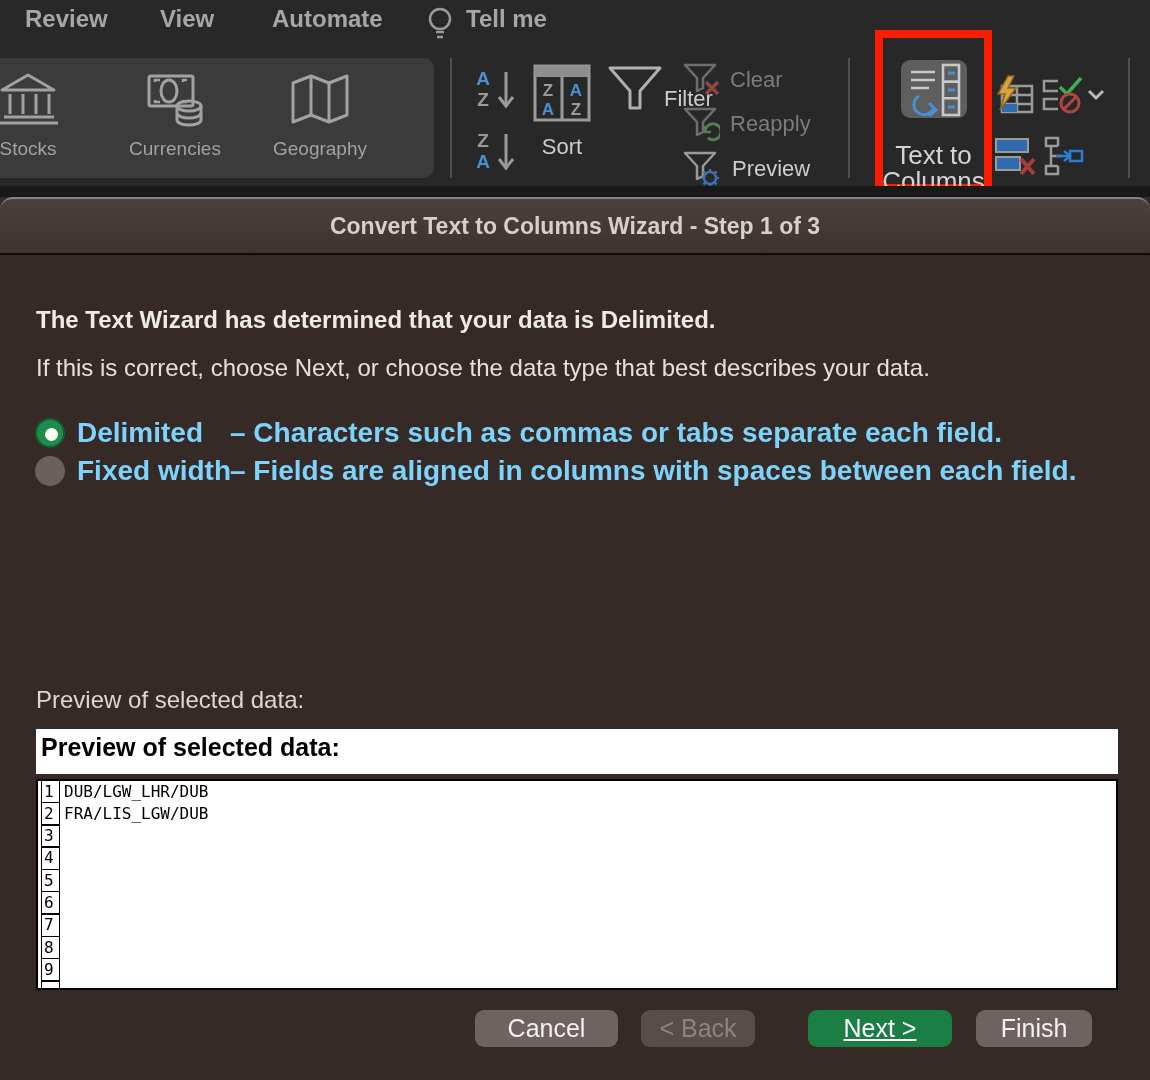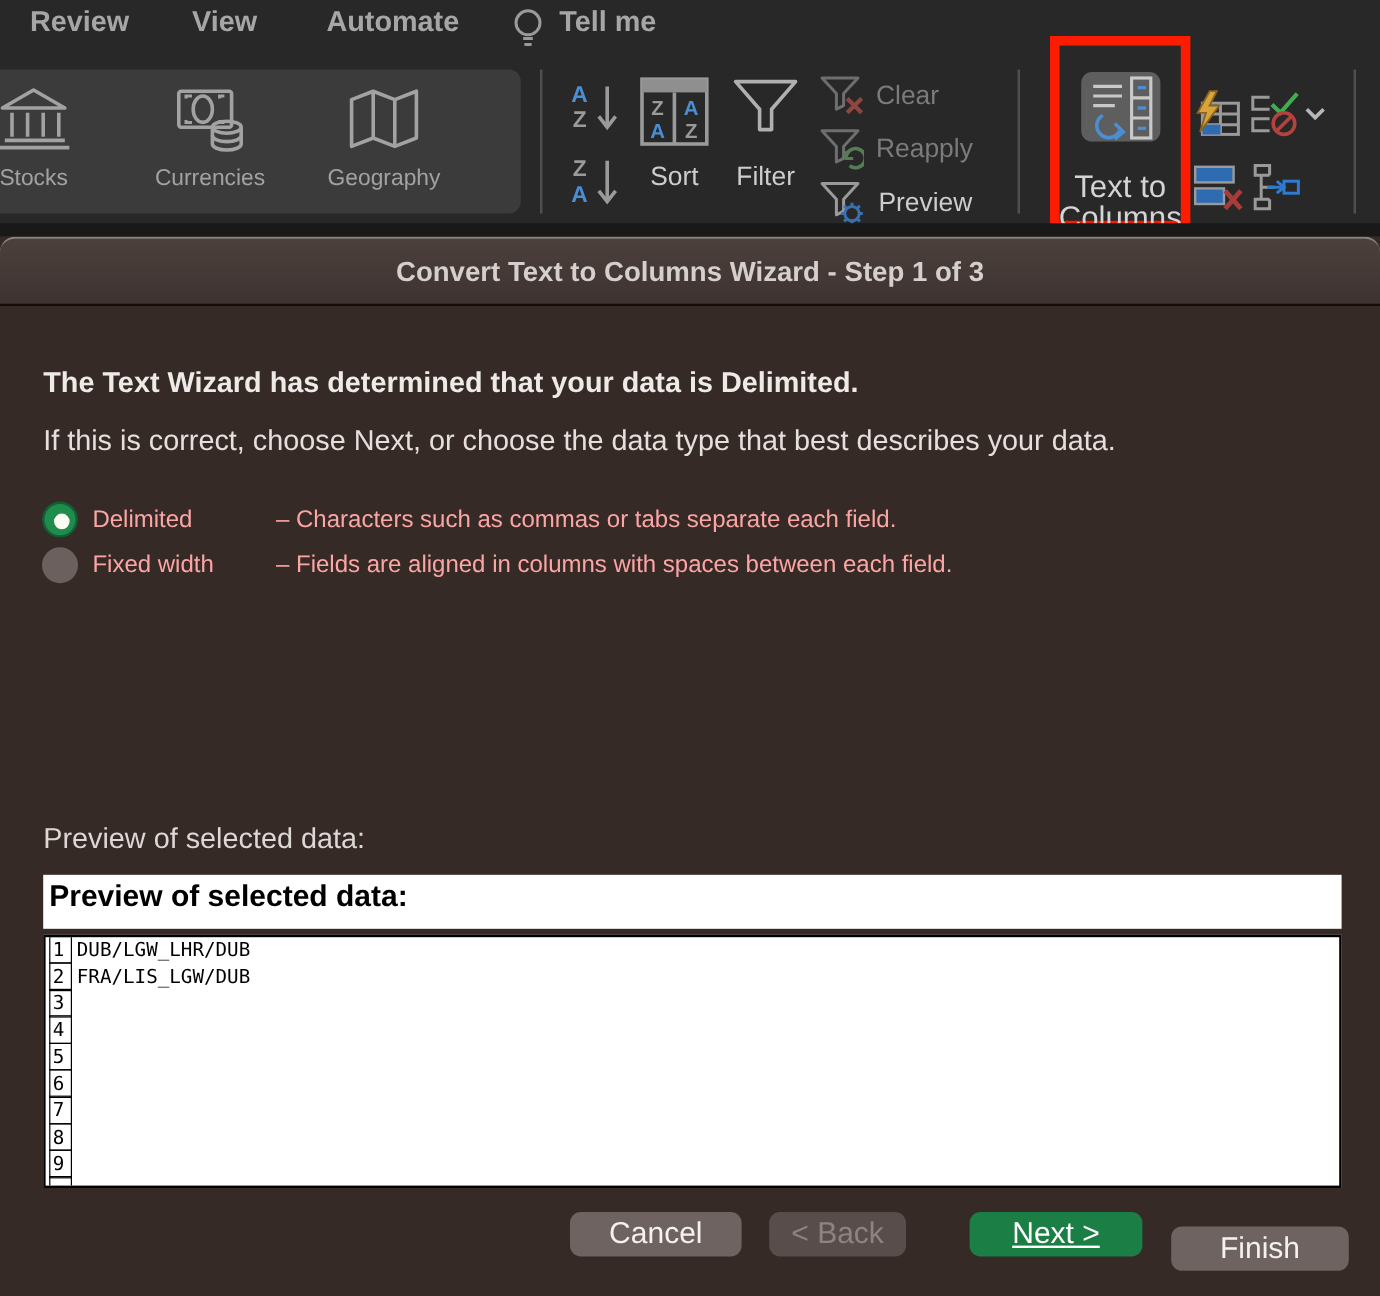--- a/index.html
+++ b/index.html
@@ -42,21 +42,21 @@
   #dlg-title{width:100%;text-align:center;line-height:54px;font-size:23px;font-weight:bold;color:#d6d0cd;}
 
   #dlg-heading{left:36px;top:306px;font-size:24px;font-weight:bold;color:#edeae7;white-space:nowrap;}
   #dlg-instruction{left:36px;top:354px;font-size:24px;color:#e5e0dd;white-space:nowrap;}
 
   .radio-row{left:35px;height:34px;display:grid;grid-template-columns:42px 153px auto;align-items:center;}
   .radio{width:30px;height:30px;border-radius:50%;box-sizing:border-box;position:relative;}
   .radio.sel{background:#1e8c4b;border:2px solid #145c33;}
   .radio.sel::after{content:"";position:absolute;left:8px;top:8px;width:13px;height:13px;border-radius:50%;background:#fdfdf4;}
   .radio.unsel{background:#6b605d;}
-  .radio-lbl,.radio-desc{font-size:20px;color:#fca5a5;white-space:nowrap;}
+  .radio-lbl,.radio-desc{font-size:28px;color:#7dd3fc;white-space:nowrap;font-weight:bold;}
 
   #preview-label{left:36px;top:686px;font-size:24px;color:#ddd8d5;}
 
   #preview-header{left:36px;top:729px;width:1082px;height:45px;background:#ffffff;box-sizing:border-box;}
   #preview-header span{display:block;padding:4px 0 0 5px;font-size:25px;font-weight:bold;color:#000;}
 
   #preview-box{
     left:36px;top:779px;width:1082px;height:211px;background:#ffffff;
     border:2px solid #000;box-sizing:border-box;overflow:hidden;
   }
@@ -155,21 +155,21 @@
         <path d="M29 13 V56" stroke="#9a9a9a" stroke-width="3"></path>
         <text x="15" y="32" fill="#9a9a9a" font-size="17" font-weight="bold" text-anchor="middle" font-family="Liberation Sans">Z</text>
         <text x="15" y="51" fill="#4a8fd4" font-size="17" font-weight="bold" text-anchor="middle" font-family="Liberation Sans">A</text>
         <text x="43" y="32" fill="#4a8fd4" font-size="17" font-weight="bold" text-anchor="middle" font-family="Liberation Sans">A</text>
         <text x="43" y="51" fill="#9a9a9a" font-size="17" font-weight="bold" text-anchor="middle" font-family="Liberation Sans">Z</text>
       </svg>
     </span>
     <span class="rb-label" style="margin-top:12px;">Sort</span>
   </div>
 
-  <div class="abs" style="left:606px;top:64px;width:64px;display:flex;flex-direction:column;align-items:center;">
+  <div class="abs" style="left:606px;top:64px;width:64px;display:flex;flex-direction:row;align-items:center;">
     <span>
       <svg width="58" height="58" viewBox="0 0 58 58" fill="none" stroke="#b0b0b0" stroke-width="3" stroke-linejoin="round">
         <path d="M4 4 H54 L34 27 V44 H24 V27 Z"></path>
       </svg>
     </span>
     <span class="rb-label" style="margin-top:12px;">Filter</span>
   </div>
 
   <div class="abs fun-row" style="left:682px;top:62px;">
     <span>
@@ -327,13 +327,13 @@
     <span class="pval"></span>
   </div>
   <div class="prow">
     <span class="pnum"></span>
   </div>
 </div>
 
 <button class="abs btn normal" style="left:475px;width:143px;">Cancel</button>
 <button class="abs btn disabled" style="left:641px;width:114px;">&lt; Back</button>
 <button class="abs btn primary" style="left:808px;width:144px;text-decoration:underline;">Next &gt;</button>
-<button class="abs btn normal" style="left:976px;width:148px;margin-top:12px;">Finish</button>
+<button class="abs btn normal" style="left:976px;width:116px;">Finish</button>
 
 </body></html>

